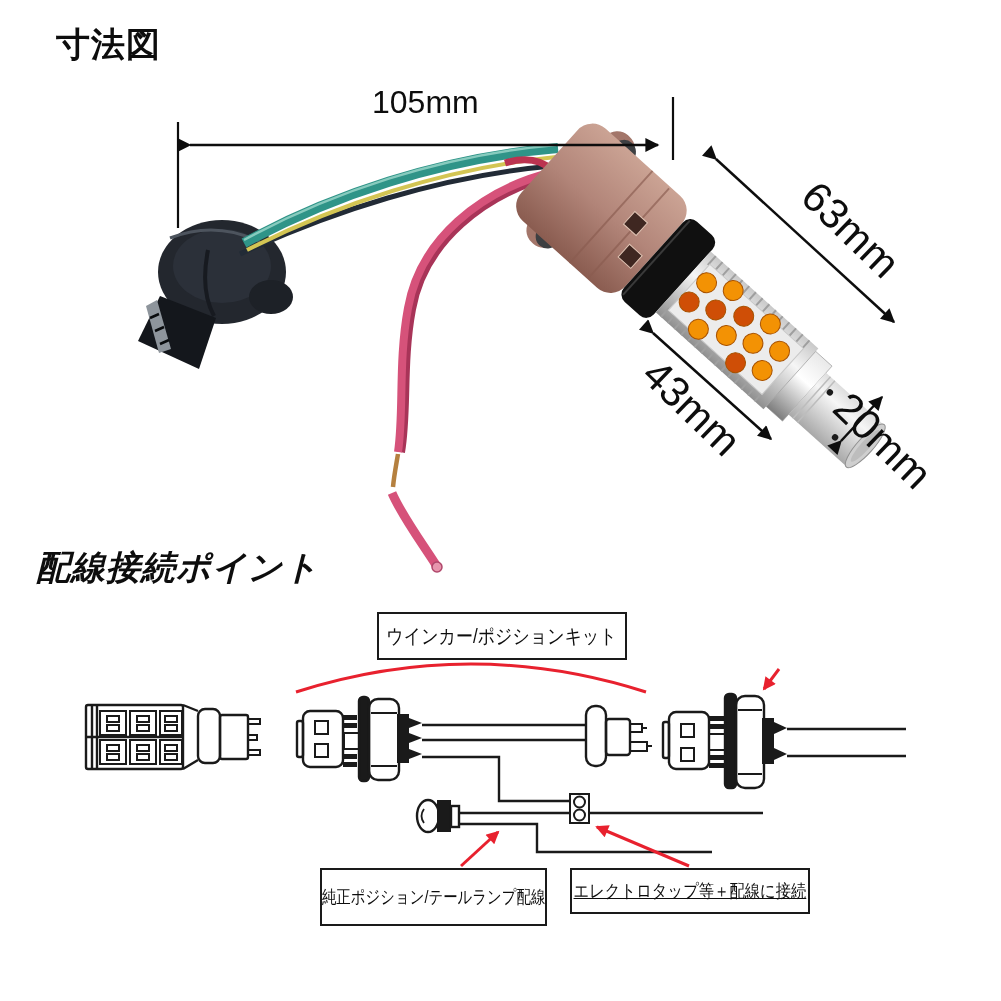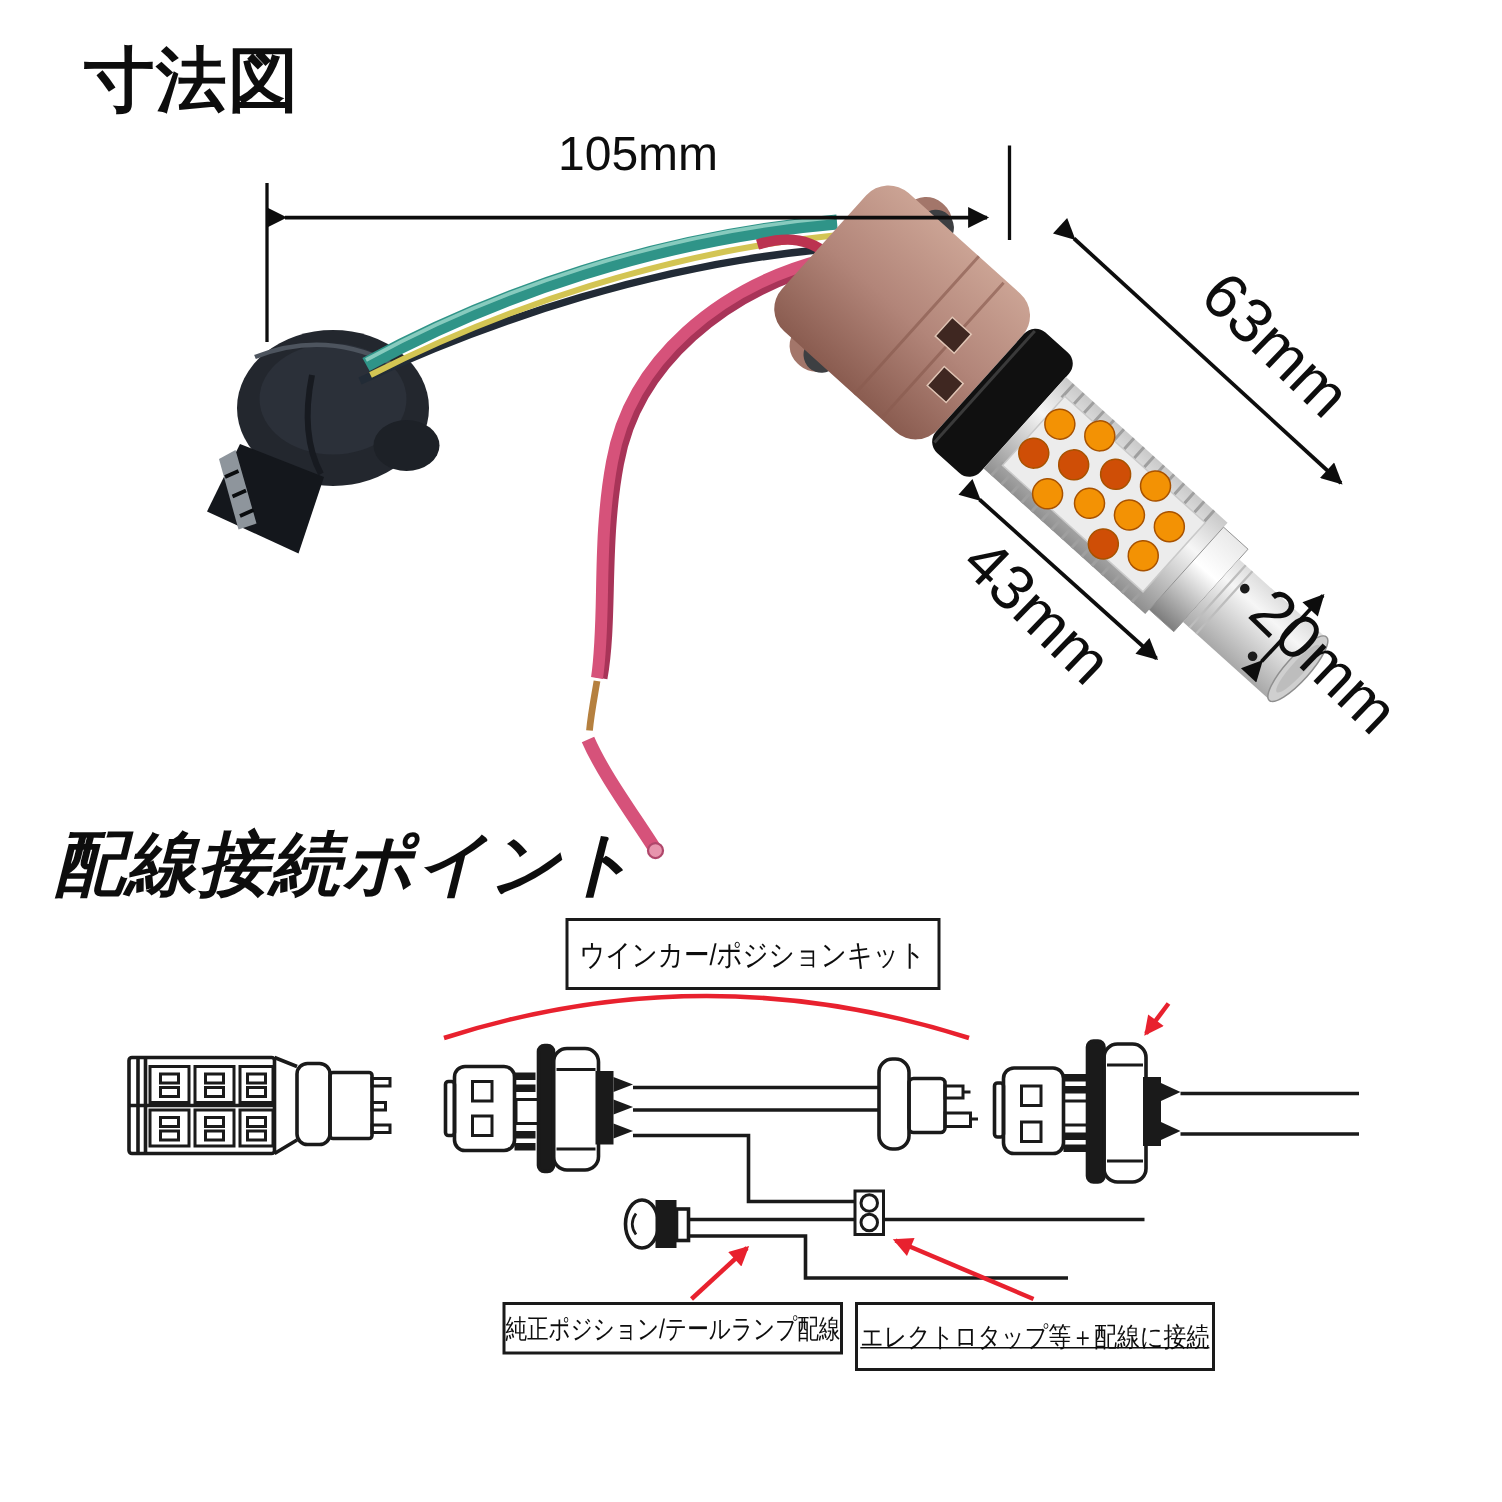--- a/index.html
+++ b/index.html
@@ -2,21 +2,21 @@
 <html><head>
 <meta charset="utf-8">
 <style>
   html,body{margin:0;padding:0;background:#ffffff;}
   #canvas{
     position:relative;width:1001px;height:1001px;background:#ffffff;overflow:hidden;
     font-family:"Liberation Sans","DejaVu Sans",sans-serif;color:#111;
   }
   #gfx{position:absolute;left:0;top:0;}
   .abs{position:absolute;white-space:nowrap;}
-  .big-title{font-size:47px;font-weight:700;letter-spacing:1px;color:#0d0d0d;}
+  .big-title{font-size:34px;font-weight:700;letter-spacing:1px;color:#0d0d0d;}
   .dim-label{font-size:32px;font-weight:500;color:#0d0d0d;}
   .dim-label.rot{font-size:42px;transform:rotate(44deg);}
   .callout{
     position:absolute;border:2px solid #1a1a1a;background:#ffffff;
     display:flex;align-items:center;justify-content:center;
     font-weight:500;color:#0d0d0d;box-sizing:border-box;
   }
   .callout span{display:inline-block;white-space:nowrap;}
   #callout-kit span{font-size:20px;transform:scaleX(.85);}
   #callout-vehicle span{font-size:20px;transform:scaleX(.9);}
@@ -262,21 +262,21 @@
 
   <div class="abs dim-label rot" style="left:824px;top:417px;">20mm</div>
 
   <div class="abs big-title" style="left:36px;top:545px;font-style:italic;">配線接続ポイント</div>
 
   <div class="callout" id="callout-kit" style="left:377px;top:612px;width:250px;height:48px;">
     <span>ウインカー/ポジションキット</span>
   </div>
 
 
-  <div class="callout" id="callout-position" style="left:335px;top:868px;width:227px;height:35px;">
+  <div class="callout" id="callout-position" style="left:320px;top:868px;width:227px;height:58px;">
     <span>純正ポジション/テールランプ配線</span>
   </div>
 
   <div class="callout" id="callout-tap" style="left:570px;top:868px;width:240px;height:46px;text-decoration:underline;">
     <span>エレクトロタップ等＋配線に接続</span>
   </div>
 
 </div>
 
 </body></html>

